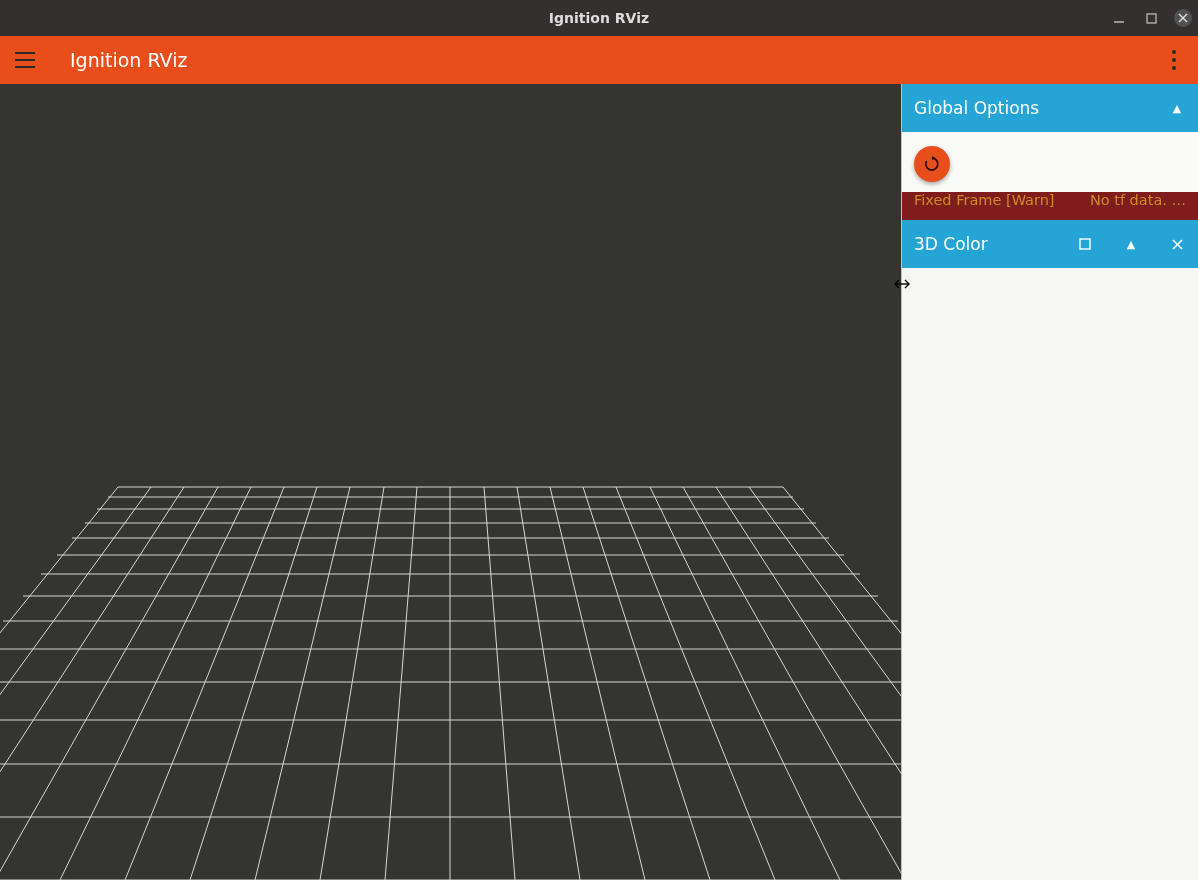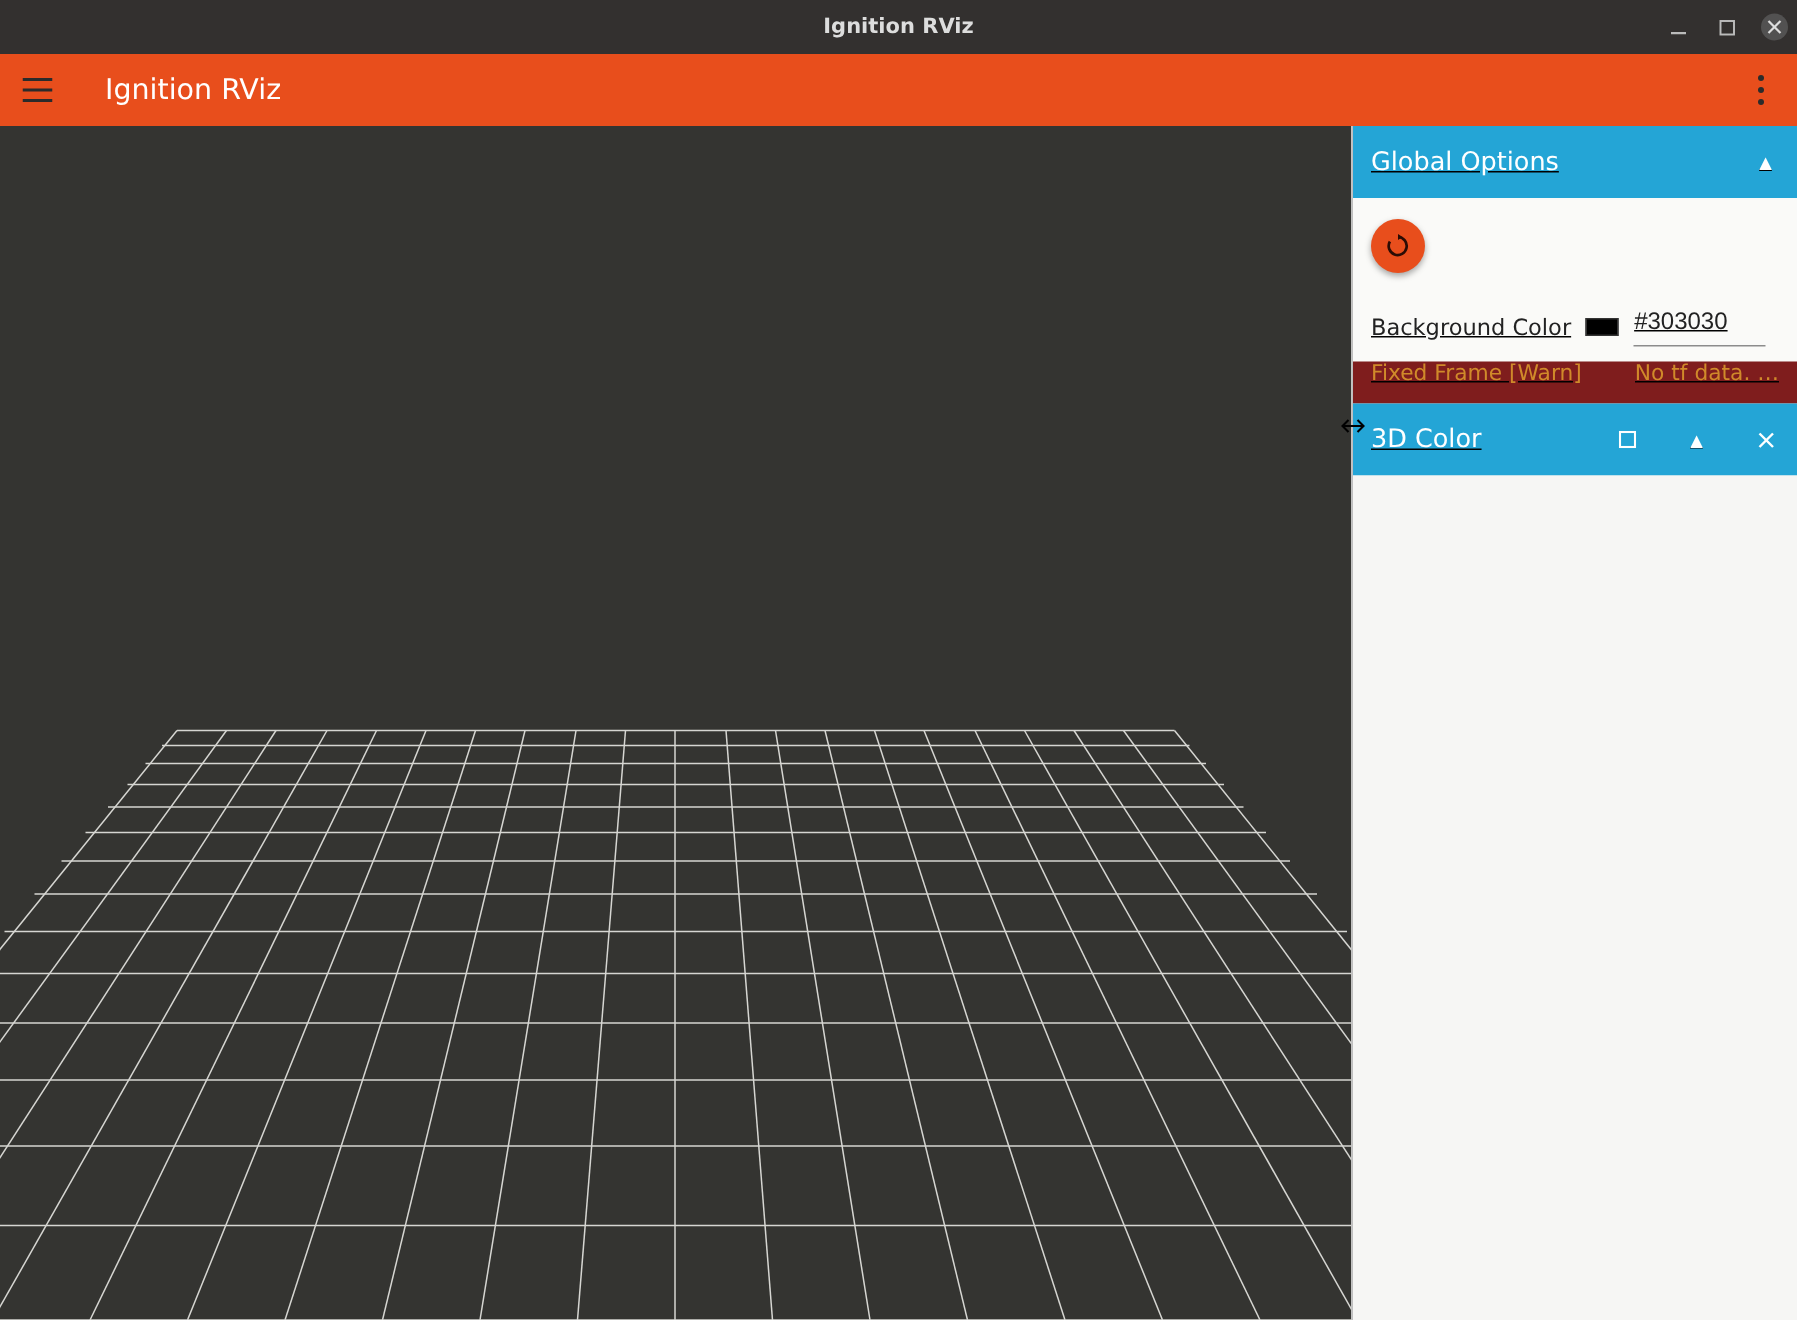--- a/index.html
+++ b/index.html
@@ -140,21 +140,21 @@
         <line x1="775" y1="796" x2="616" y2="403"></line>
         <line x1="840" y1="796" x2="650" y2="403"></line>
         <line x1="905" y1="796" x2="683" y2="403"></line>
         <line x1="970" y1="796" x2="716" y2="403"></line>
         <line x1="1035" y1="796" x2="749" y2="403"></line>
         <line x1="1100" y1="796" x2="783" y2="403"></line>
       </g>
     </svg>
   </div>
 
-  <div class="side" style="position:relative;text-decoration:underline;">
+  <div class="side" style="position:relative;">
     <div class="splithandle">
       <svg width="16" height="10" viewBox="0 0 16 10">
         <polyline points="5,1 1,5 5,9" fill="none" stroke="#000" stroke-width="1.4"></polyline>
         <polyline points="11,1 15,5 11,9" fill="none" stroke="#000" stroke-width="1.4"></polyline>
         <line x1="1" y1="5" x2="15" y2="5" stroke="#000" stroke-width="1.4"></line>
       </svg>
     </div>
 
     <div class="sechdr">
       <span class="lbl">Global Options</span>
@@ -168,25 +168,20 @@
     <div class="panelbody">
       <div class="row1">
         <div class="refresh">
           <svg width="16" height="16" viewBox="0 0 16 16">
             <path d="M8 2 A6 6 0 1 1 2.6 5" fill="none" stroke="#2b0c05" stroke-width="1.8"></path>
             <polygon points="8,0 8,4 11,2" fill="#2b0c05"></polygon>
           </svg>
         </div>
       </div>
 
-      <div class="row2">
-        <span class="lab">Background Color</span>
-        <span class="swatch"></span>
-        <input class="bgInput" value="#303030" style="">
-      </div>
     </div>
 
     <div class="warnrow">
       <span>Fixed Frame [Warn]</span>
       <span>No tf data. …</span>
     </div>
 
     <div class="sechdr">
       <span class="lbl">3D Color</span>
       <div class="hicons">

